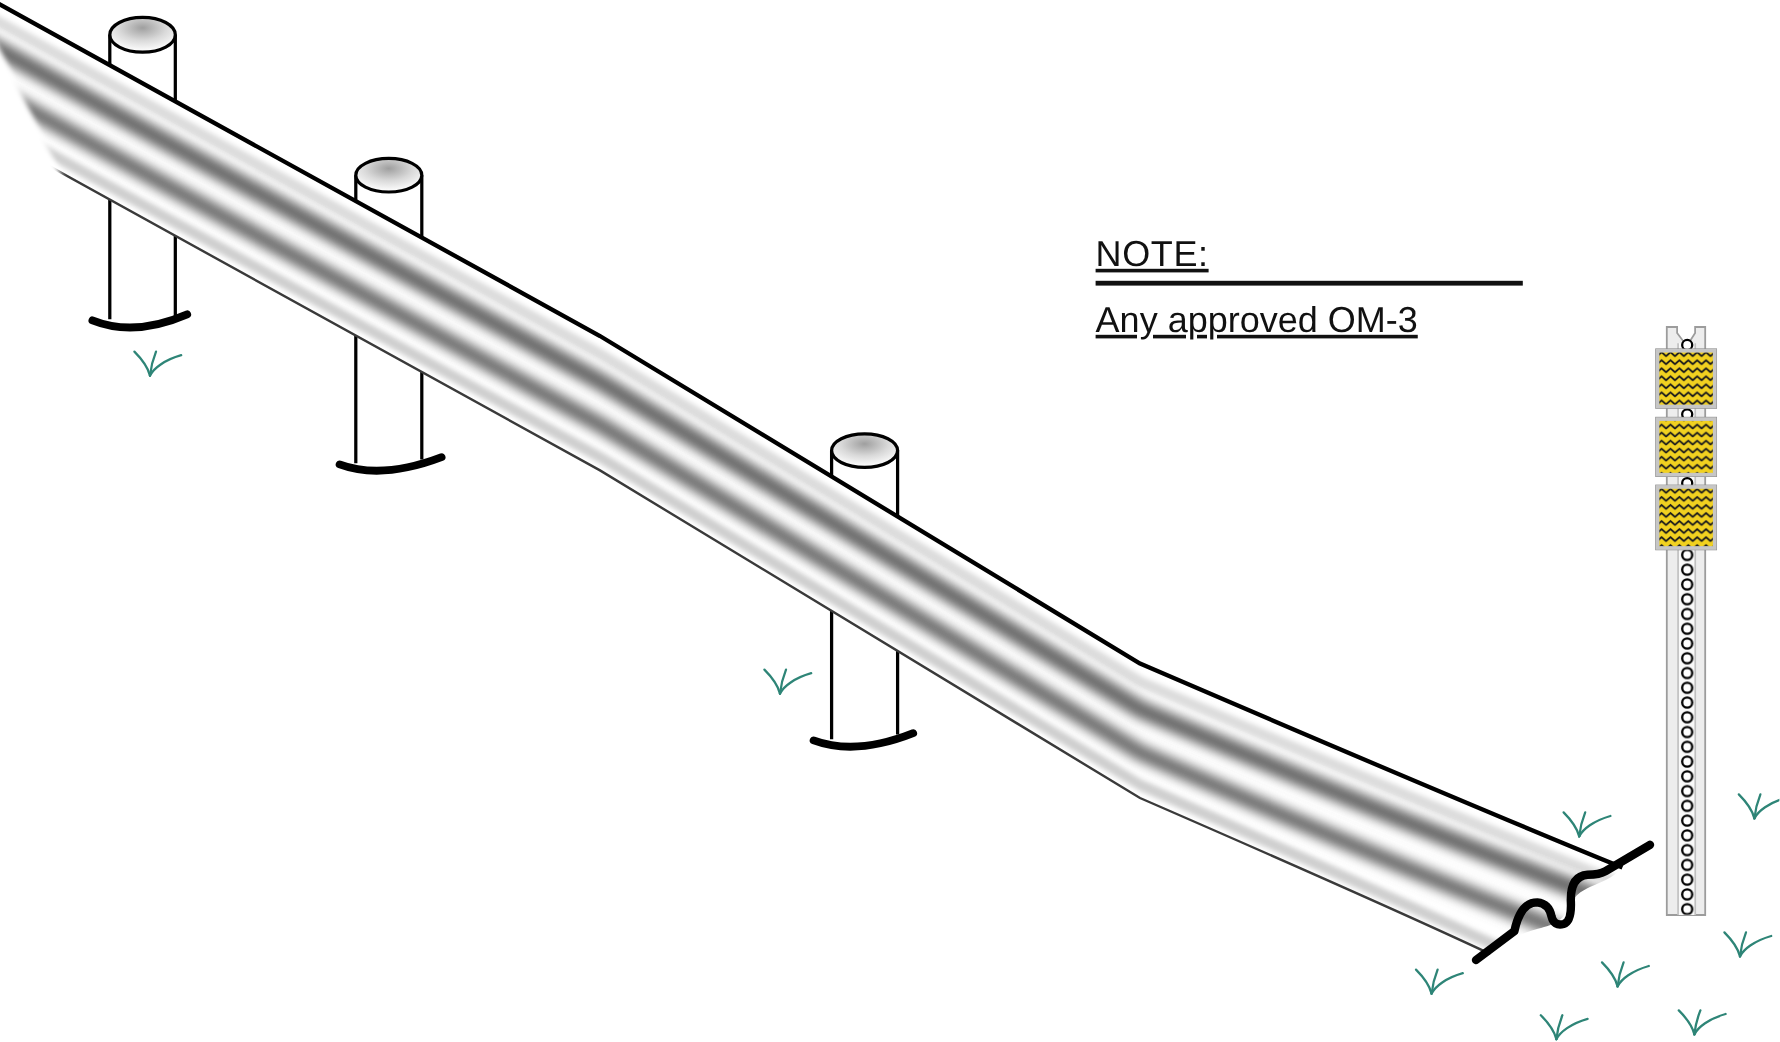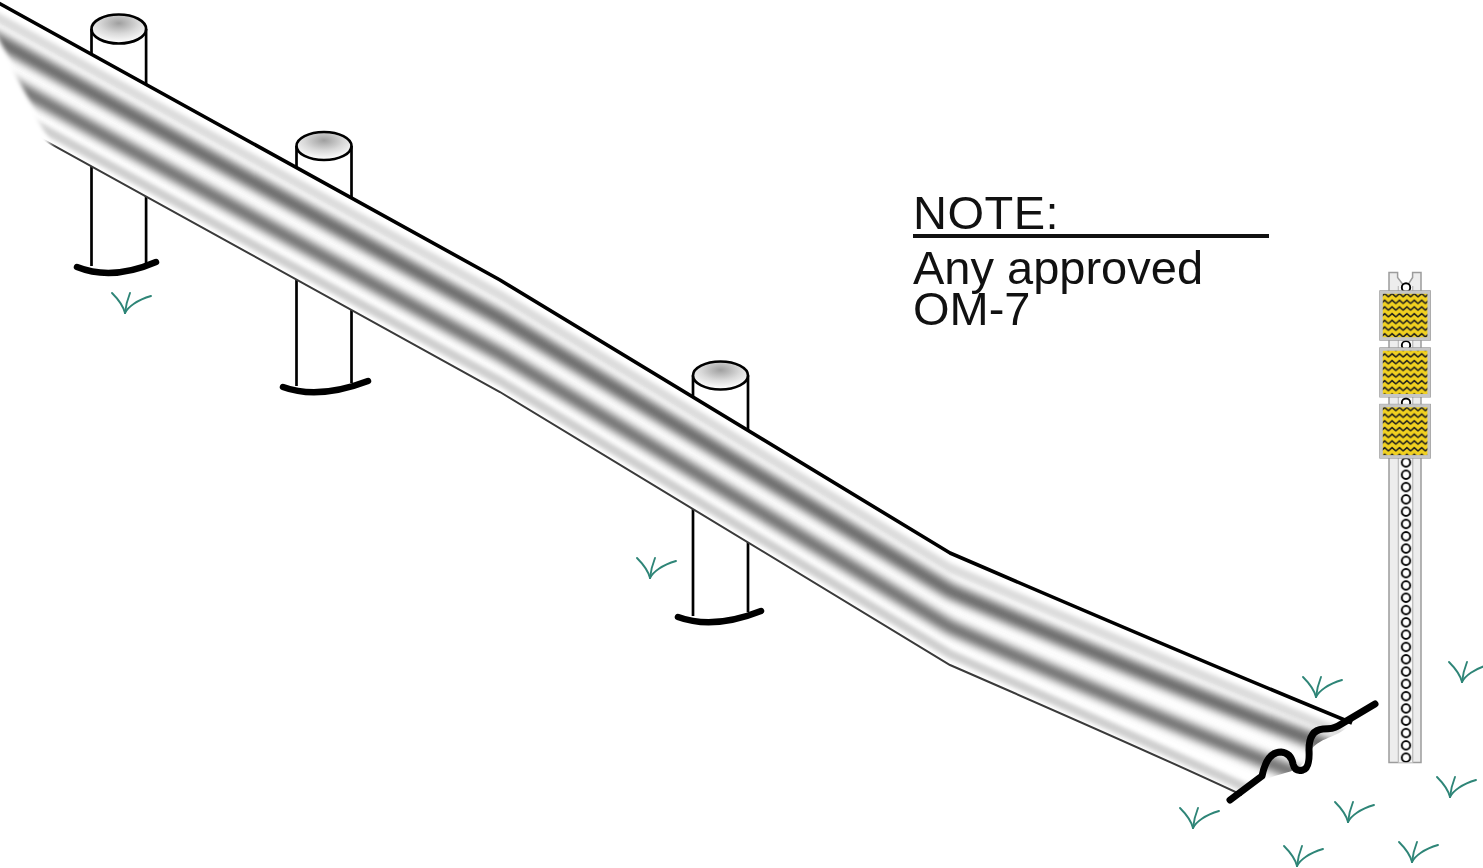--- a/index.html
+++ b/index.html
@@ -9,21 +9,22 @@
     background:#ffffff;
     overflow:hidden;
     font-family:"Liberation Sans", sans-serif;
   }
   .canvas svg{position:absolute;left:0;top:0;}
   .note{
     position:absolute;
     left:913px;top:195px;
     width:380px;
     color:#111;
-    font-size:47px;
+    font-size:30px;
+    text-decoration:underline;
   }
   .note-heading{line-height:35px;letter-spacing:0.5px;}
   .note-underline{width:356px;height:4px;background:#111;margin-top:4px;margin-bottom:9px;}
   .note-body{line-height:41px;}
 </style>
 </head>
 <body>
 
 <div class="canvas">
 
@@ -136,17 +137,17 @@
         <rect x="1379.8" y="404.3" width="50.6" height="53.8" fill="none" stroke="#8a8a8a" stroke-width="0.9"></rect>
         <rect x="1381.3" y="405.8" width="47.6" height="50.8" fill="url(#zig)" stroke="#c6c6c6" stroke-width="3"></rect>
       </g>
     </g>
   </svg>
 
   <div class="note">
     <div class="note-heading">NOTE:</div>
     <div class="note-underline"></div>
     <div class="note-body">
-      <div>Any approved OM-7</div>
+      <div>Any approved OM-3</div>
     </div>
   </div>
 
 </div>
 
 </body></html>

